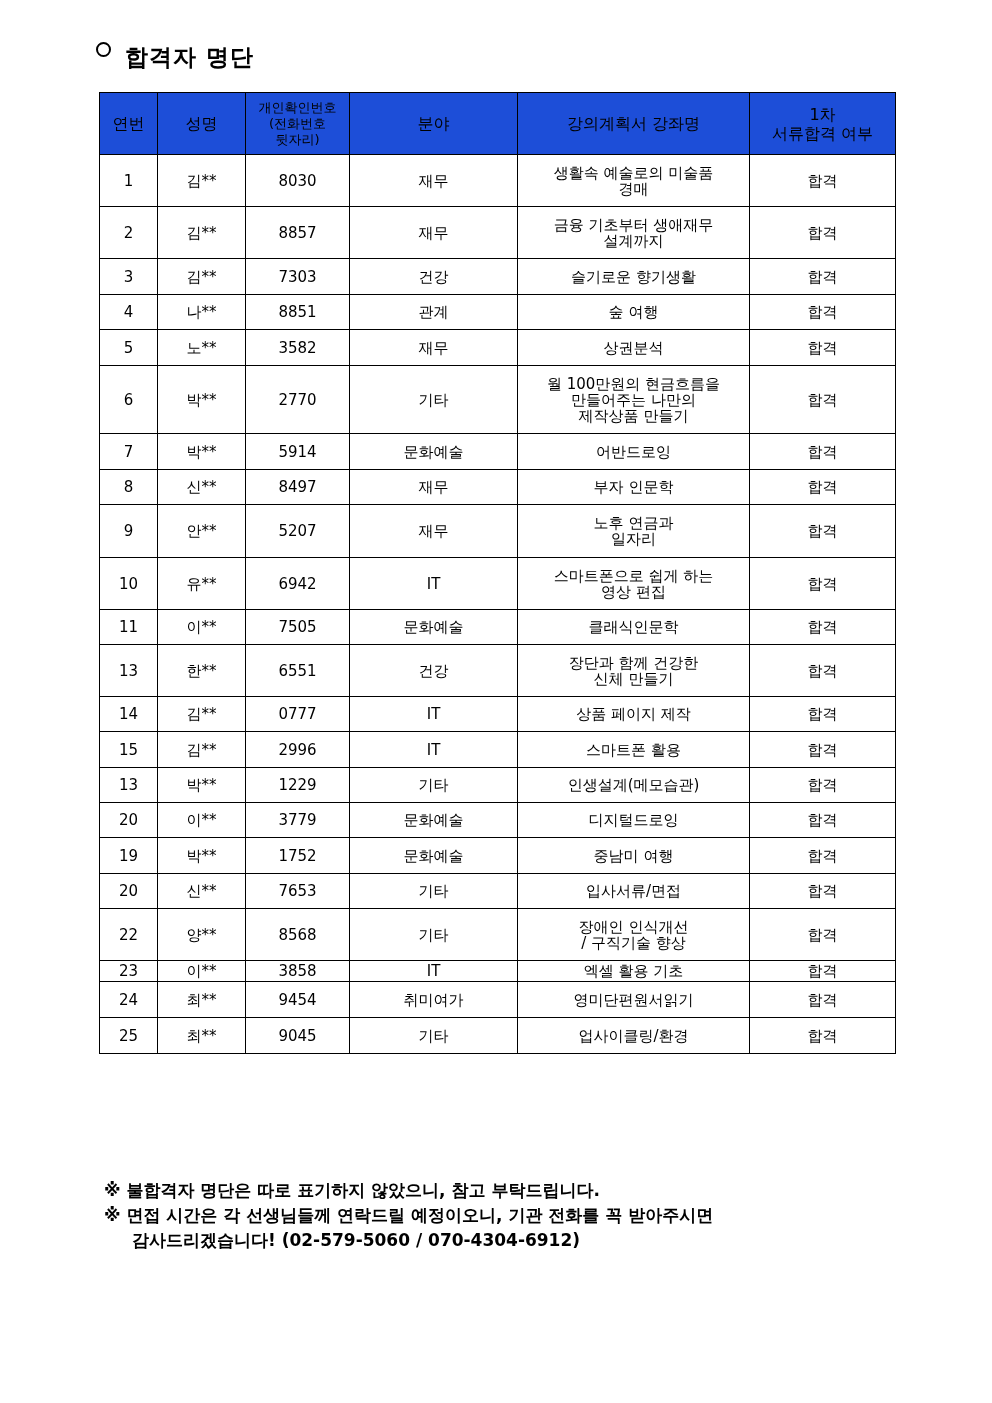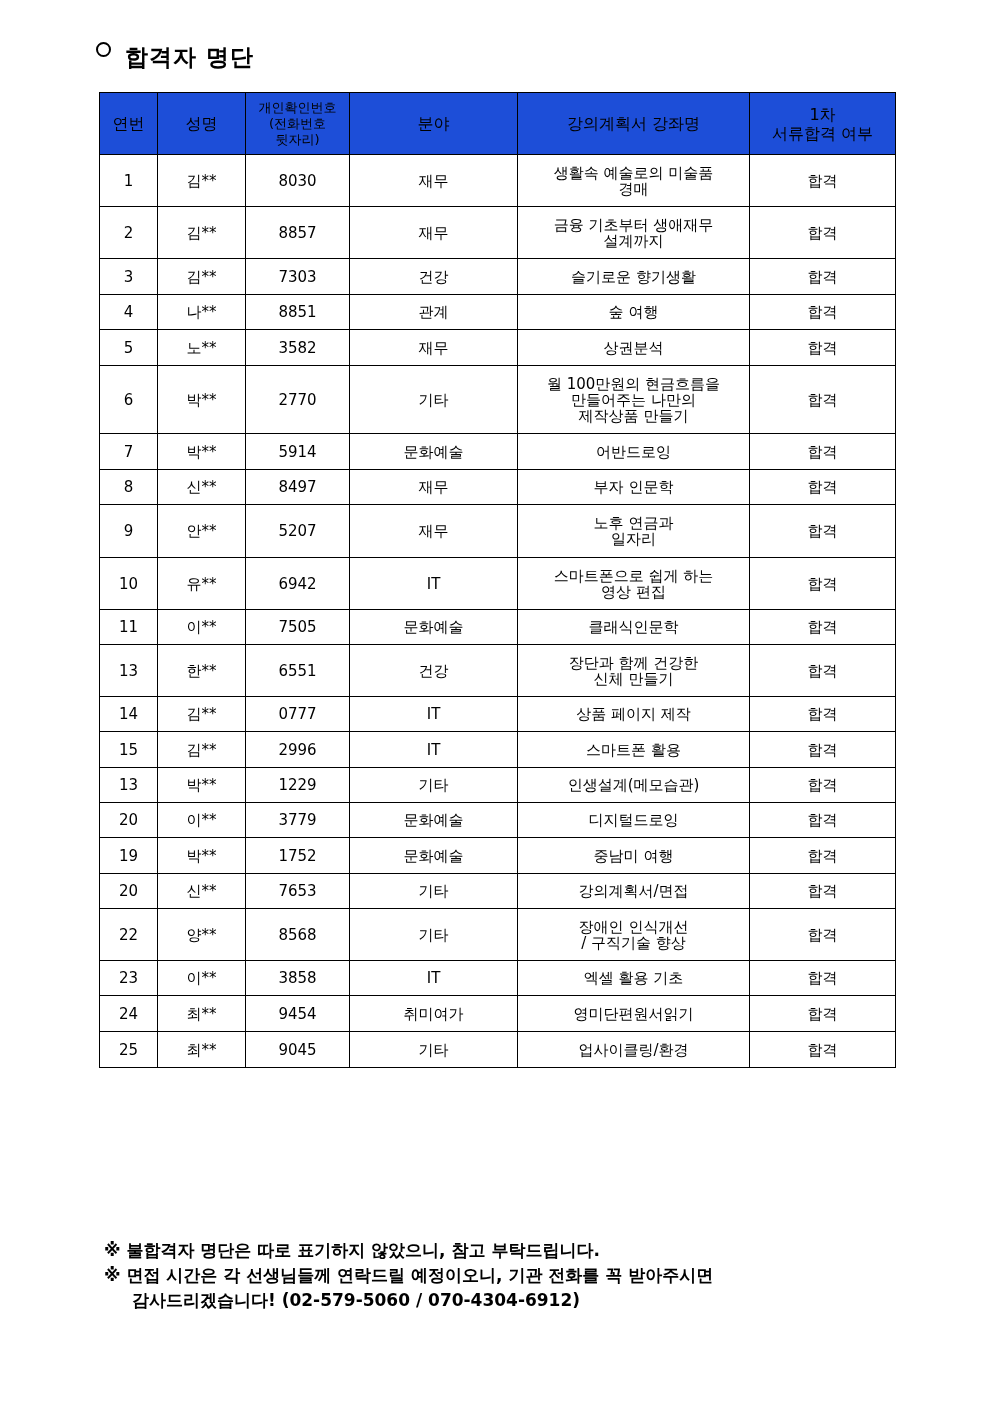--- a/index.html
+++ b/index.html
@@ -5,21 +5,21 @@
   html, body { margin: 0; padding: 0; background: #ffffff; }
   body { width: 992px; height: 1403px; position: relative; font-family: "DejaVu Sans", "Liberation Sans", sans-serif; color: #000; }
   .title { position: absolute; left: 96px; top: 42px; font-size: 23px; font-weight: bold; letter-spacing: 1px; display: flex; }
   .title .circle { display: inline-block; width: 15px; height: 15px; border: 2.5px solid #000; border-radius: 50%; margin-right: 14px; box-sizing: border-box; }
   table.list { position: absolute; left: 99px; top: 92px; border-collapse: collapse; table-layout: fixed; width: 796px; }
   table.list th, table.list td { border: 1.3px solid #000; text-align: center; vertical-align: middle; padding: 0 4px; font-size: 15px; line-height: 16px; }
   table.list th { background: #1d4ed8; font-weight: normal; font-size: 16px; line-height: 19px; }
   table.list th.small { font-size: 13px; line-height: 16px; }
   .c-no { width: 58px; } .c-name { width: 88px; } .c-id { width: 104px; } .c-field { width: 168px; } .c-course { width: 232px; } .c-result { width: 146px; }
   td.course { white-space: pre-line; }
-  .notes { position: absolute; left: 104px; top: 1238px; font-size: 17px; font-weight: bold; line-height: 25px; }
+  .notes { position: absolute; left: 104px; top: 1178px; font-size: 17px; font-weight: bold; line-height: 25px; }
   .notes .note { white-space: nowrap; }
   .notes .indent { padding-left: 28px; }
 </style>
 </head>
 <body>
 
 <div class="title">
   <span class="circle"></span>
   <span>합격자 명단</span>
 </div>
@@ -192,33 +192,33 @@
         <td>1752</td>
         <td>문화예술</td>
         <td class="course">중남미 여행</td>
         <td>합격</td>
       </tr>
       <tr style="height: 35px;">
         <td>20</td>
         <td>신**</td>
         <td>7653</td>
         <td>기타</td>
-        <td class="course">강의계획서/면접</td>
+        <td class="course">입사서류/면접</td>
         <td>합격</td>
       </tr>
       <tr style="height: 52px;">
         <td>22</td>
         <td>양**</td>
         <td>8568</td>
         <td>기타</td>
         <td class="course">장애인 인식개선
 / 구직기술 향상</td>
         <td>합격</td>
       </tr>
-      <tr style="height: 35px;">
+      <tr style="height: 21px;">
         <td>23</td>
         <td>이**</td>
         <td>3858</td>
         <td>IT</td>
         <td class="course">엑셀 활용 기초</td>
         <td>합격</td>
       </tr>
       <tr style="height: 36px;">
         <td>24</td>
         <td>최**</td>

